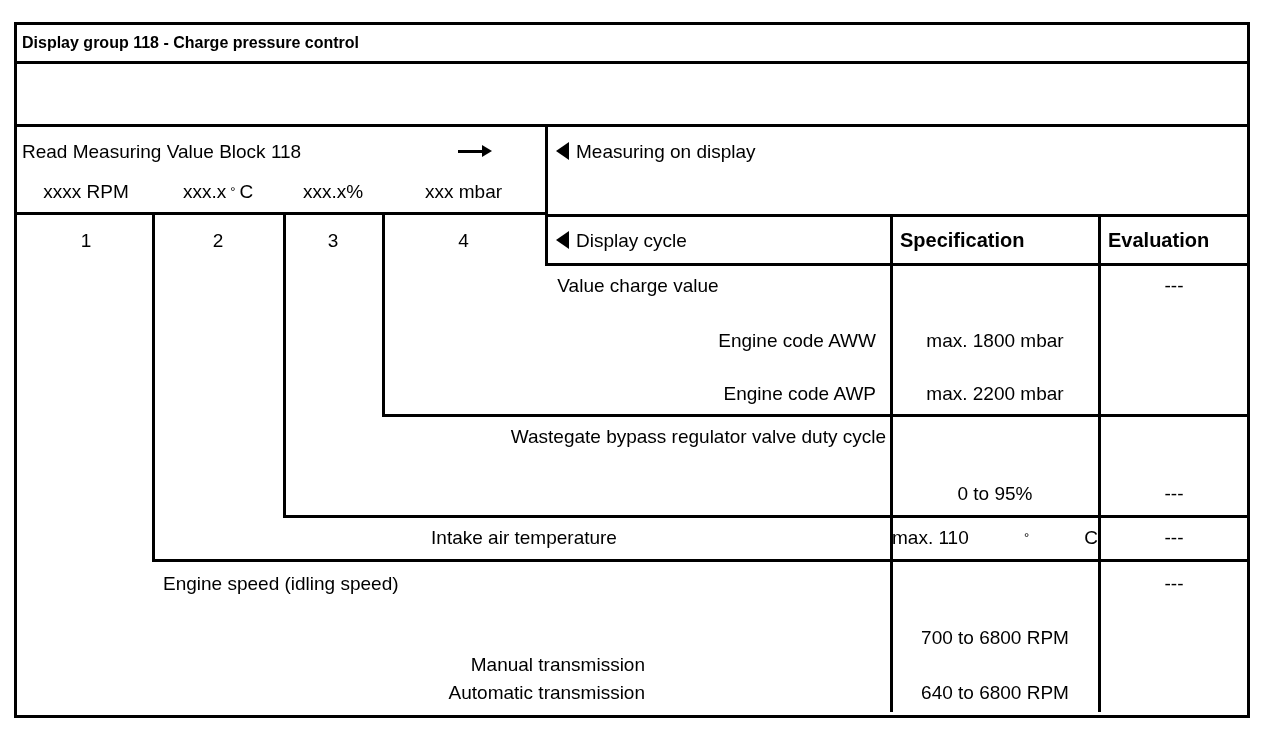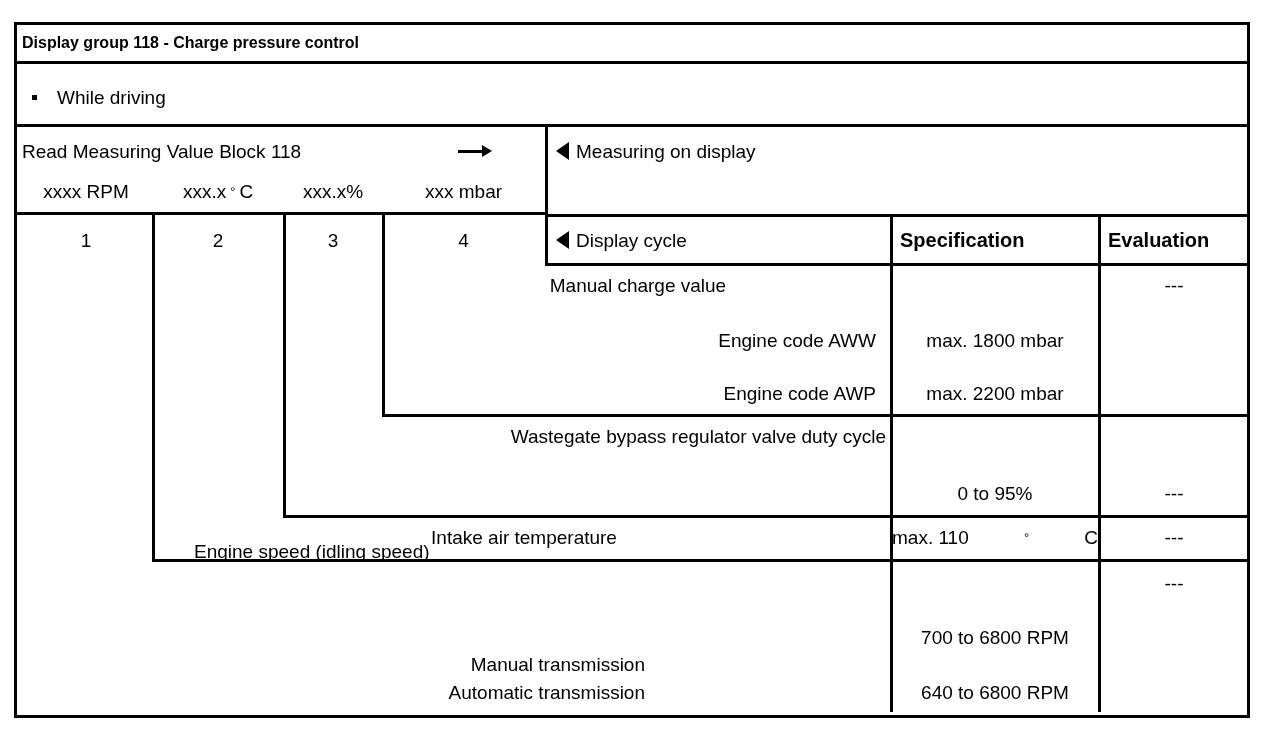--- a/index.html
+++ b/index.html
@@ -103,24 +103,20 @@
 <div id="page">
 
   <div class="hline" style="left:14px;  top:22px;  width:1236px;"></div>
   <div class="hline" style="left:14px;  top:715px; width:1236px;"></div>
   <div class="vline" style="left:14px;  top:22px;  height:696px;"></div>
   <div class="vline" style="left:1247px;top:22px;  height:696px;"></div>
 
   <div class="cell l title" style="left:22px; top:30px; width:700px; height:26px;">Display group 118 - Charge pressure control</div>
   <div class="hline" style="left:14px; top:61px; width:1236px;"></div>
 
-  <div class="cell l" style="left:32px; top:84px; width:500px; height:26px;">
-    <span class="bullet-dot"></span>
-    <span>While driving</span>
-  </div>
   <div class="hline" style="left:14px; top:124px; width:1236px;"></div>
 
   <div class="cell l" style="left:22px; top:138px; width:380px; height:26px;">Read Measuring Value Block 118</div>
 
   <div class="cell c arrow-wrap" style="left:440px; top:138px; width:70px; height:26px;">
     <span class="arrow-shaft"></span>
       <span class="arrow-head"></span>
   </div>
 
   <div class="cell c" style="left:22px; top:178px; width:128px; height:26px;">xxxx RPM</div>
@@ -171,21 +167,21 @@
   <div class="vline" style="left:283px; top:214px; height:301px;"></div>
   <div class="vline" style="left:382px; top:214px; height:200px;"></div>
   <div class="vline" style="left:545px; top:216px; height:47px;"></div>
 
   <div class="hline" style="left:382px; top:414px; width:868px;"></div>
 
   <div class="hline" style="left:283px; top:515px; width:967px;"></div>
 
   <div class="hline" style="left:152px; top:559px; width:1098px;"></div>
 
-  <div class="cell c" style="left:392px; top:271px; width:492px; height:28px;">Manual charge value</div>
+  <div class="cell c" style="left:392px; top:271px; width:492px; height:28px;">Value charge value</div>
   <div class="cell c" style="left:1100px; top:271px; width:148px; height:28px;">---</div>
 
   <div class="cell r" style="left:392px; top:326px; width:484px; height:28px;">Engine code AWW</div>
   <div class="cell c" style="left:892px; top:326px; width:206px; height:28px;">max. 1800 mbar</div>
 
   <div class="cell r" style="left:392px; top:379px; width:484px; height:28px;">Engine code AWP</div>
   <div class="cell c" style="left:892px; top:379px; width:206px; height:28px;">max. 2200 mbar</div>
 
   <div class="cell r" style="left:293px; top:422px; width:593px; height:28px;">Wastegate bypass regulator valve duty cycle</div>
   <div class="cell c" style="left:892px; top:479px; width:206px; height:28px;">0 to 95%</div>
@@ -194,21 +190,21 @@
   <div class="cell c" style="left:162px; top:523px; width:724px; height:28px;">Intake air temperature</div>
   <div class="cell c" style="left:892px; top:523px; width:206px; height:28px;justify-content:space-between;">
     <span>max. 110</span>
       <span class="degspace"></span>
       <span class="deg">°</span>
       <span class="degspace"></span>
       <span>C</span>
   </div>
   <div class="cell c" style="left:1100px; top:523px; width:148px; height:28px;">---</div>
 
-  <div class="cell l" style="left:163px; top:537px; width:723px; height:28px;margin-left:31px;">Engine speed (idling speed)</div>
+  <div class="cell l" style="left:163px; top:569px; width:723px; height:28px;">Engine speed (idling speed)</div>
   <div class="cell c" style="left:1100px; top:569px; width:148px; height:28px;">---</div>
 
   <div class="cell r" style="left:163px; top:650px; width:482px; height:28px;">Manual transmission</div>
   <div class="cell c" style="left:892px; top:623px; width:206px; height:28px;">700 to 6800 RPM</div>
 
   <div class="cell r" style="left:163px; top:678px; width:482px; height:28px;">Automatic transmission</div>
   <div class="cell c" style="left:892px; top:678px; width:206px; height:28px;">640 to 6800 RPM</div>
 
 </div>
 

